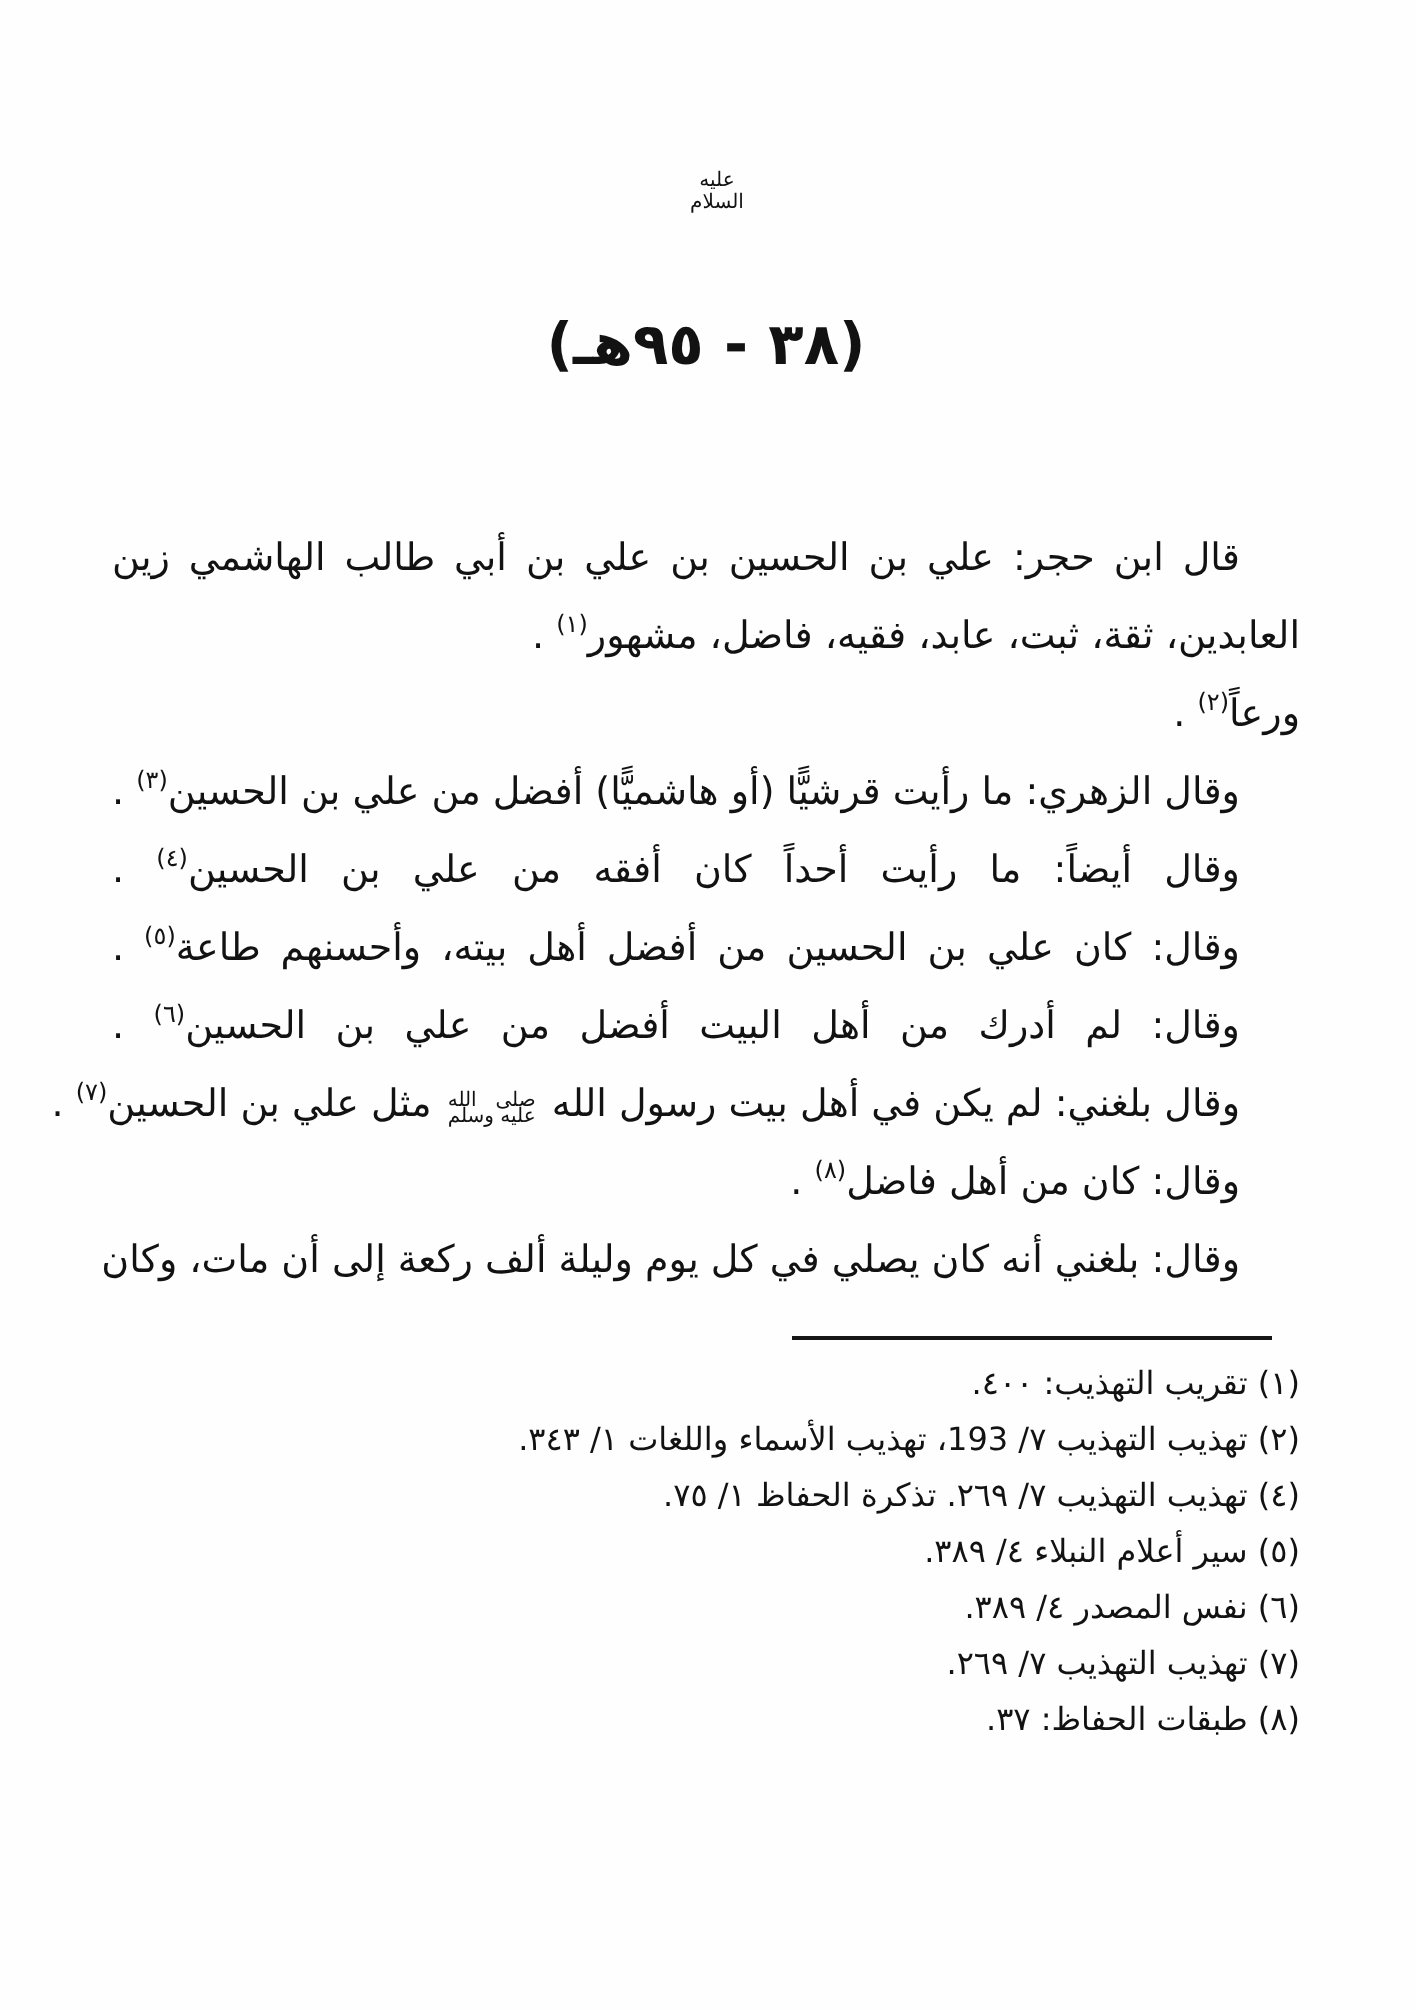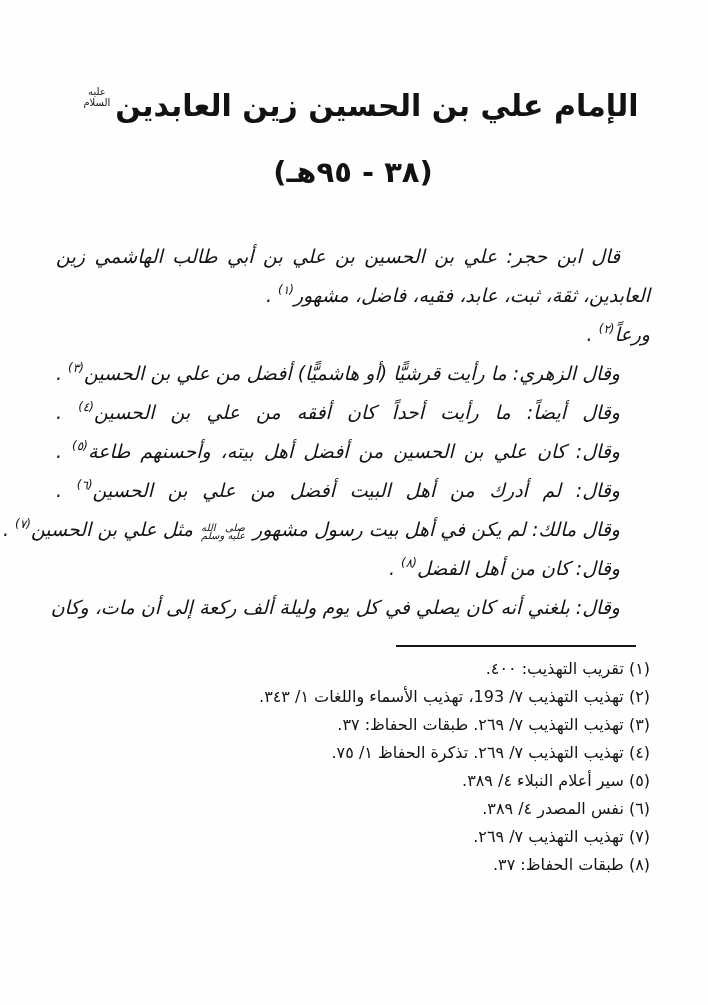--- a/index.html
+++ b/index.html
@@ -39,21 +39,21 @@
   }
   .honorific span{display:block;}
   .dates-row{
     margin-top:30px;
     text-align:center;
     font-size:29px;
     font-weight:bold;
     line-height:28px;
   }
   
-  .body-block{margin-top:51px;font-style:italic;}
+  .body-block{margin-top:74px;}
   .bl{
     font-size:19px;
     line-height:39px;
     height:39px;
     white-space:nowrap;
     text-align:right;
   }
   .ind{padding-right:30px;}
   .jfull{
     text-align:justify;
@@ -88,21 +88,21 @@
     height:28px;
     white-space:nowrap;
   }
 </style>
 </head>
 <body>
 
 <div class="page">
 
   <div class="title-row">
-    <span>الإمام علي بن الحسين زين العابدين</span><span class="honorific"><span>عليه</span><span>السلام</span></span>
+    <span class="honorific"><span>عليه</span><span>السلام</span></span>
   </div>
 
   <div class="dates-row">(٣٨ - ٩٥هـ)</div>
 
   <div class="body-block">
 
     <div class="bl jfull ind"><span>قال ابن حجر: علي بن الحسين بن علي بن أبي طالب الهاشمي زين</span></div>
 
     <div class="bl"><span>العابدين، ثقة، ثبت، عابد، فقيه، فاضل، مشهور</span><span class="sup">(١)</span><span> .</span></div>
 
@@ -110,34 +110,33 @@
     <div class="bl"><span>ورعاً</span><span class="sup">(٢)</span><span> .</span></div>
 
     <div class="bl jfull ind"><span>وقال الزهري: ما رأيت قرشيًّا (أو هاشميًّا) أفضل من علي بن الحسين</span><span class="sup">(٣)</span><span> .</span></div>
 
     <div class="bl jfull ind"><span>وقال أيضاً: ما رأيت أحداً كان أفقه من علي بن الحسين</span><span class="sup">(٤)</span><span> .</span></div>
 
     <div class="bl jfull ind"><span>وقال: كان علي بن الحسين من أفضل أهل بيته، وأحسنهم طاعة</span><span class="sup">(٥)</span><span> .</span></div>
 
     <div class="bl jfull ind"><span>وقال: لم أدرك من أهل البيت أفضل من علي بن الحسين</span><span class="sup">(٦)</span><span> .</span></div>
 
-    <div class="bl jfull ind"><span>وقال مالك: لم يكن في أهل بيت رسول مشهور </span><span class="salawat"><span>صلى الله</span><span>عليه وسلم</span></span><span> مثل علي بن الحسين</span><span class="sup">(٧)</span><span> .</span></div>
+    <div class="bl jfull ind"><span>وقال بلغني: لم يكن في أهل بيت رسول الله </span><span class="salawat"><span>صلى الله</span><span>عليه وسلم</span></span><span> مثل علي بن الحسين</span><span class="sup">(٧)</span><span> .</span></div>
 
-    <div class="bl ind"><span>وقال: كان من أهل الفضل</span><span class="sup">(٨)</span><span> .</span></div>
+    <div class="bl ind"><span>وقال: كان من أهل فاضل</span><span class="sup">(٨)</span><span> .</span></div>
 
     <div class="bl jfull ind"><span>وقال: بلغني أنه كان يصلي في كل يوم وليلة ألف ركعة إلى أن مات، وكان</span></div>
 
   </div>
 
   <hr class="fn-rule">
 
   <div class="fn-block">
     <div class="fn">(١) تقريب التهذيب: ٤٠٠.</div>
     <div class="fn">(٢) تهذيب التهذيب ٧/ 193، تهذيب الأسماء واللغات ١/ ٣٤٣.</div>
-    <div class="fn">(٣) تهذيب التهذيب ٧/ ٢٦٩. طبقات الحفاظ: ٣٧.</div>
     <div class="fn">(٤) تهذيب التهذيب ٧/ ٢٦٩. تذكرة الحفاظ ١/ ٧٥.</div>
     <div class="fn">(٥) سير أعلام النبلاء ٤/ ٣٨٩.</div>
     <div class="fn">(٦) نفس المصدر ٤/ ٣٨٩.</div>
     <div class="fn">(٧) تهذيب التهذيب ٧/ ٢٦٩.</div>
     <div class="fn">(٨) طبقات الحفاظ: ٣٧.</div>
   </div>
 
 </div>
 
 </body></html>

